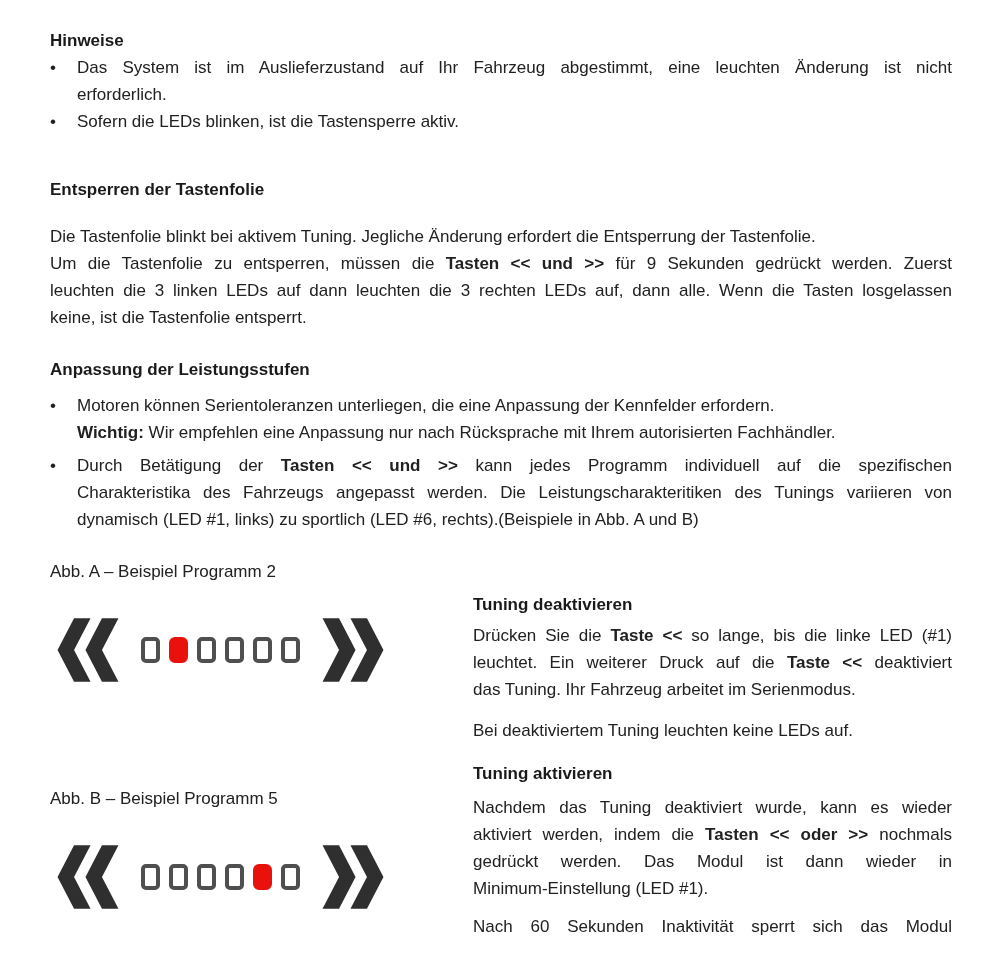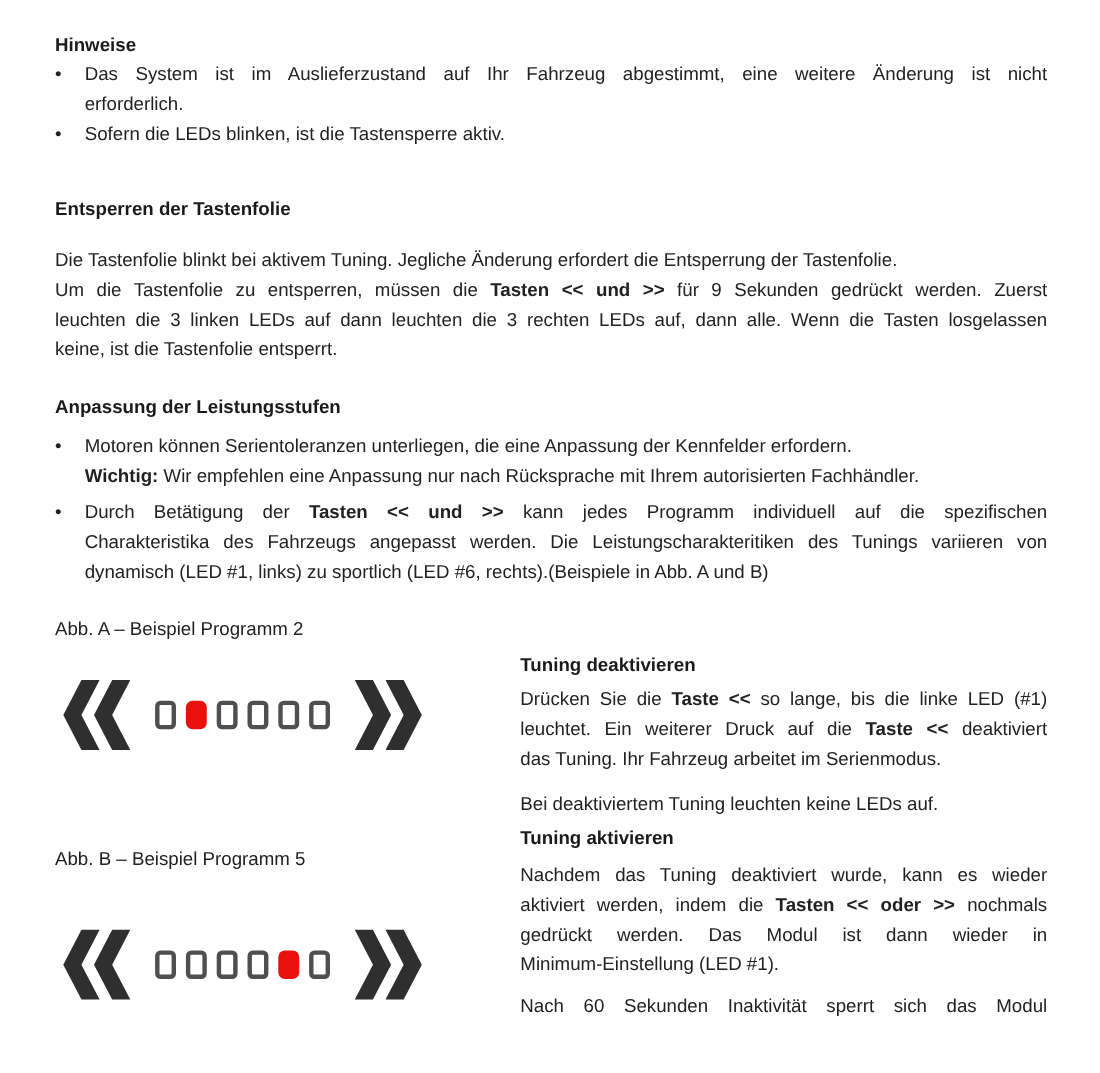--- a/index.html
+++ b/index.html
@@ -35,21 +35,21 @@
 </head>
 <body>
 
 <div class="page">
 
   <section class="abs" style="top:27px">
     <h2>Hinweise</h2>
     <div class="bullet">
       <span class="marker"></span>
       <div class="btext">
-          <div class="line j"><span>Das System ist im Auslieferzustand auf Ihr Fahrzeug abgestimmt, eine weitere Änderung ist nicht</span></div>
+          <div class="line j"><span>Das System ist im Auslieferzustand auf Ihr Fahrzeug abgestimmt, eine leuchten Änderung ist nicht</span></div>
           <div class="line"><span>erforderlich.</span></div>
         </div>
     </div>
     <div class="bullet">
       <span class="marker"></span>
       <div class="btext">
           <div class="line"><span>Sofern die LEDs blinken, ist die Tastensperre aktiv.</span></div>
         </div>
     </div>
   </section>
@@ -92,21 +92,21 @@
         <span class="led"></span>
         <span class="led"></span>
         <span class="led"></span>
       </div>
     <svg class="chev" viewBox="0 0 104 100" aria-hidden="true">
       <polygon points="74,0 48,0 74,50 48,100 74,100 100,50"></polygon>
       <polygon points="30,0 4,0 30,50 4,100 30,100 56,50"></polygon>
     </svg>
   </div>
 
-  <div class="figlabel" style="top:767px">Abb. B – Beispiel Programm 5</div>
+  <div class="figlabel" style="top:785px">Abb. B – Beispiel Programm 5</div>
   <div class="figure" style="top:841px">
     <svg class="chev" viewBox="0 0 104 100" aria-hidden="true">
       <polygon points="30,0 56,0 30,50 56,100 30,100 4,50"></polygon>
       <polygon points="74,0 100,0 74,50 100,100 74,100 48,50"></polygon>
     </svg>
     <div class="ledrow">
         <span class="led"></span>
         <span class="led"></span>
         <span class="led"></span>
         <span class="led"></span>
@@ -122,21 +122,21 @@
   <section class="abs rc" style="top:591px">
     <h2>Tuning deaktivieren</h2>
     <div class="para" style="margin-top:4px">
         <div class="line j"><span>Drücken Sie die </span><b>Taste &lt;&lt;</b><span> so lange, bis die linke LED (#1)</span></div>
         <div class="line j"><span>leuchtet. Ein weiterer Druck auf die </span><b>Taste &lt;&lt;</b><span> deaktiviert</span></div>
         <div class="line"><span>das Tuning. Ihr Fahrzeug arbeitet im Serienmodus.</span></div>
       </div>
     <div class="para" style="margin-top:14px">
         <div class="line"><span>Bei deaktiviertem Tuning leuchten keine LEDs auf.</span></div>
       </div>
-    <h2 style="margin-top:4px">Tuning aktivieren</h2>
+    <h2 style="margin-top:16px">Tuning aktivieren</h2>
     <div class="para" style="margin-top:7px">
         <div class="line j"><span>Nachdem das Tuning deaktiviert wurde, kann es wieder</span></div>
         <div class="line j"><span>aktiviert werden, indem die </span><b>Tasten &lt;&lt; oder &gt;&gt;</b><span> nochmals</span></div>
         <div class="line j"><span>gedrückt werden. Das Modul ist dann wieder in</span></div>
         <div class="line"><span>Minimum-Einstellung (LED #1).</span></div>
       </div>
     <div class="para" style="margin-top:11px">
         <div class="line j"><span>Nach 60 Sekunden Inaktivität sperrt sich das Modul</span></div>
       </div>
   </section>

